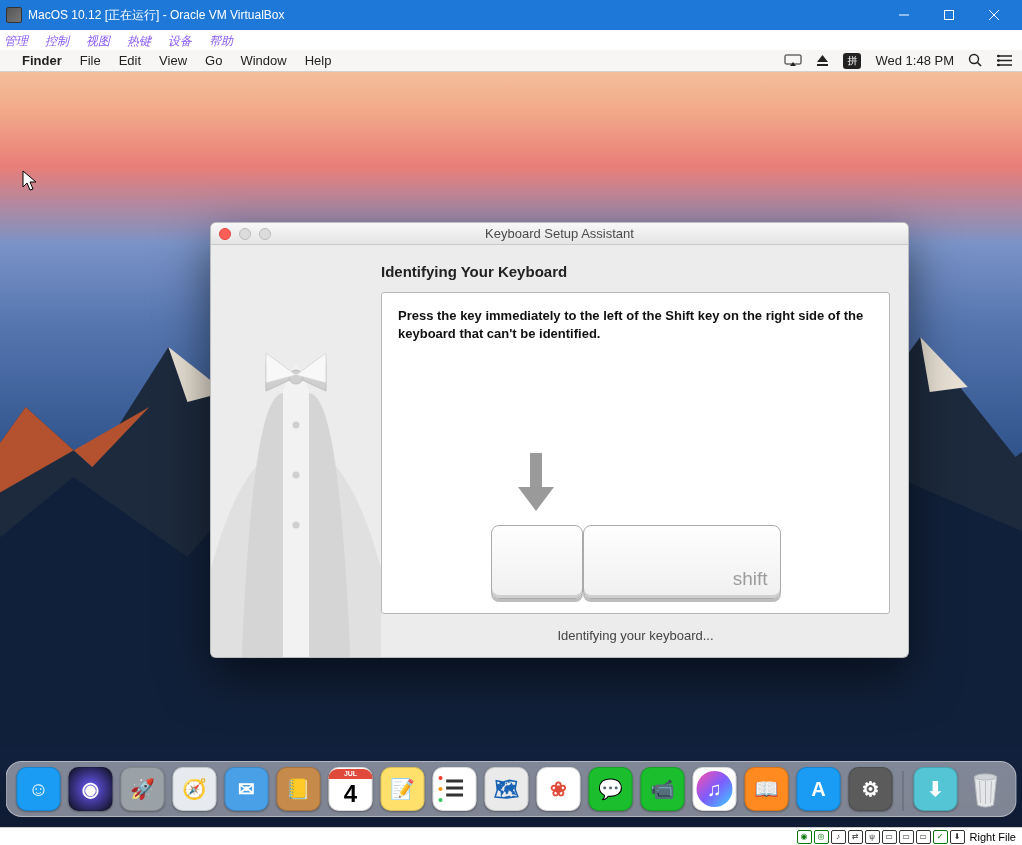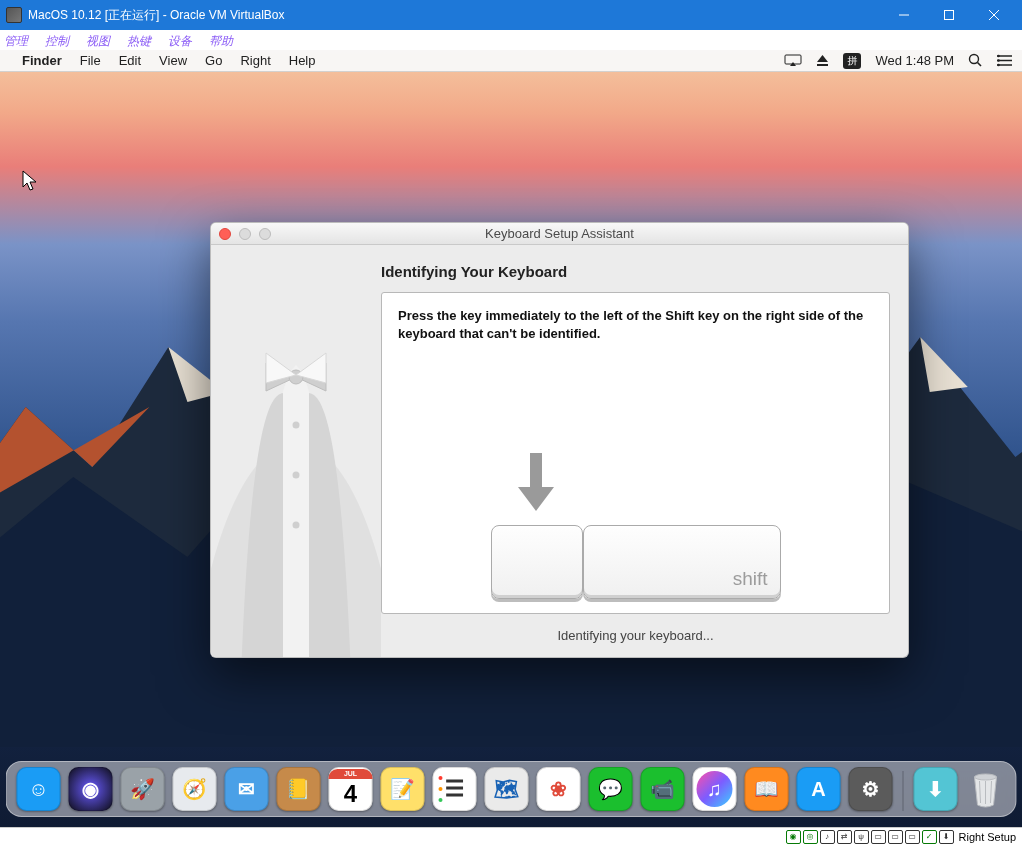--- a/index.html
+++ b/index.html
@@ -114,21 +114,21 @@
     </div>
   </div>
 
   <div class="mac-menubar">
     <span class="apple"></span>
     <span class="mitem bold">Finder</span>
     <span class="mitem">File</span>
     <span class="mitem">Edit</span>
     <span class="mitem">View</span>
     <span class="mitem">Go</span>
-    <span class="mitem">Right</span>
+    <span class="mitem">Window</span>
     <span class="mitem">Help</span>
     <span class="spacer"></span>
     <span class="ricon">
         <svg width="18" height="13">
           <rect x="1" y="1" width="16" height="9" rx="1" fill="none" stroke="#222"></rect>
           <path d="M6 12 L9 8 L12 12 Z" fill="#222"></path>
         </svg>
       </span>
     <span class="ricon">
         <svg width="13" height="13">
@@ -255,14 +255,14 @@
   <div class="st-icon st-green">◉</div>
   <div class="st-icon st-green">◎</div>
   <div class="st-icon">♪</div>
   <div class="st-icon">⇄</div>
   <div class="st-icon">ψ</div>
   <div class="st-icon">▭</div>
   <div class="st-icon">▭</div>
   <div class="st-icon">▭</div>
   <div class="st-icon st-green">✓</div>
   <div class="st-icon">⬇</div>
-  <span class="hostkey">Right Setup</span>
+  <span class="hostkey">Right File</span>
 </div>
 
 </body></html>

